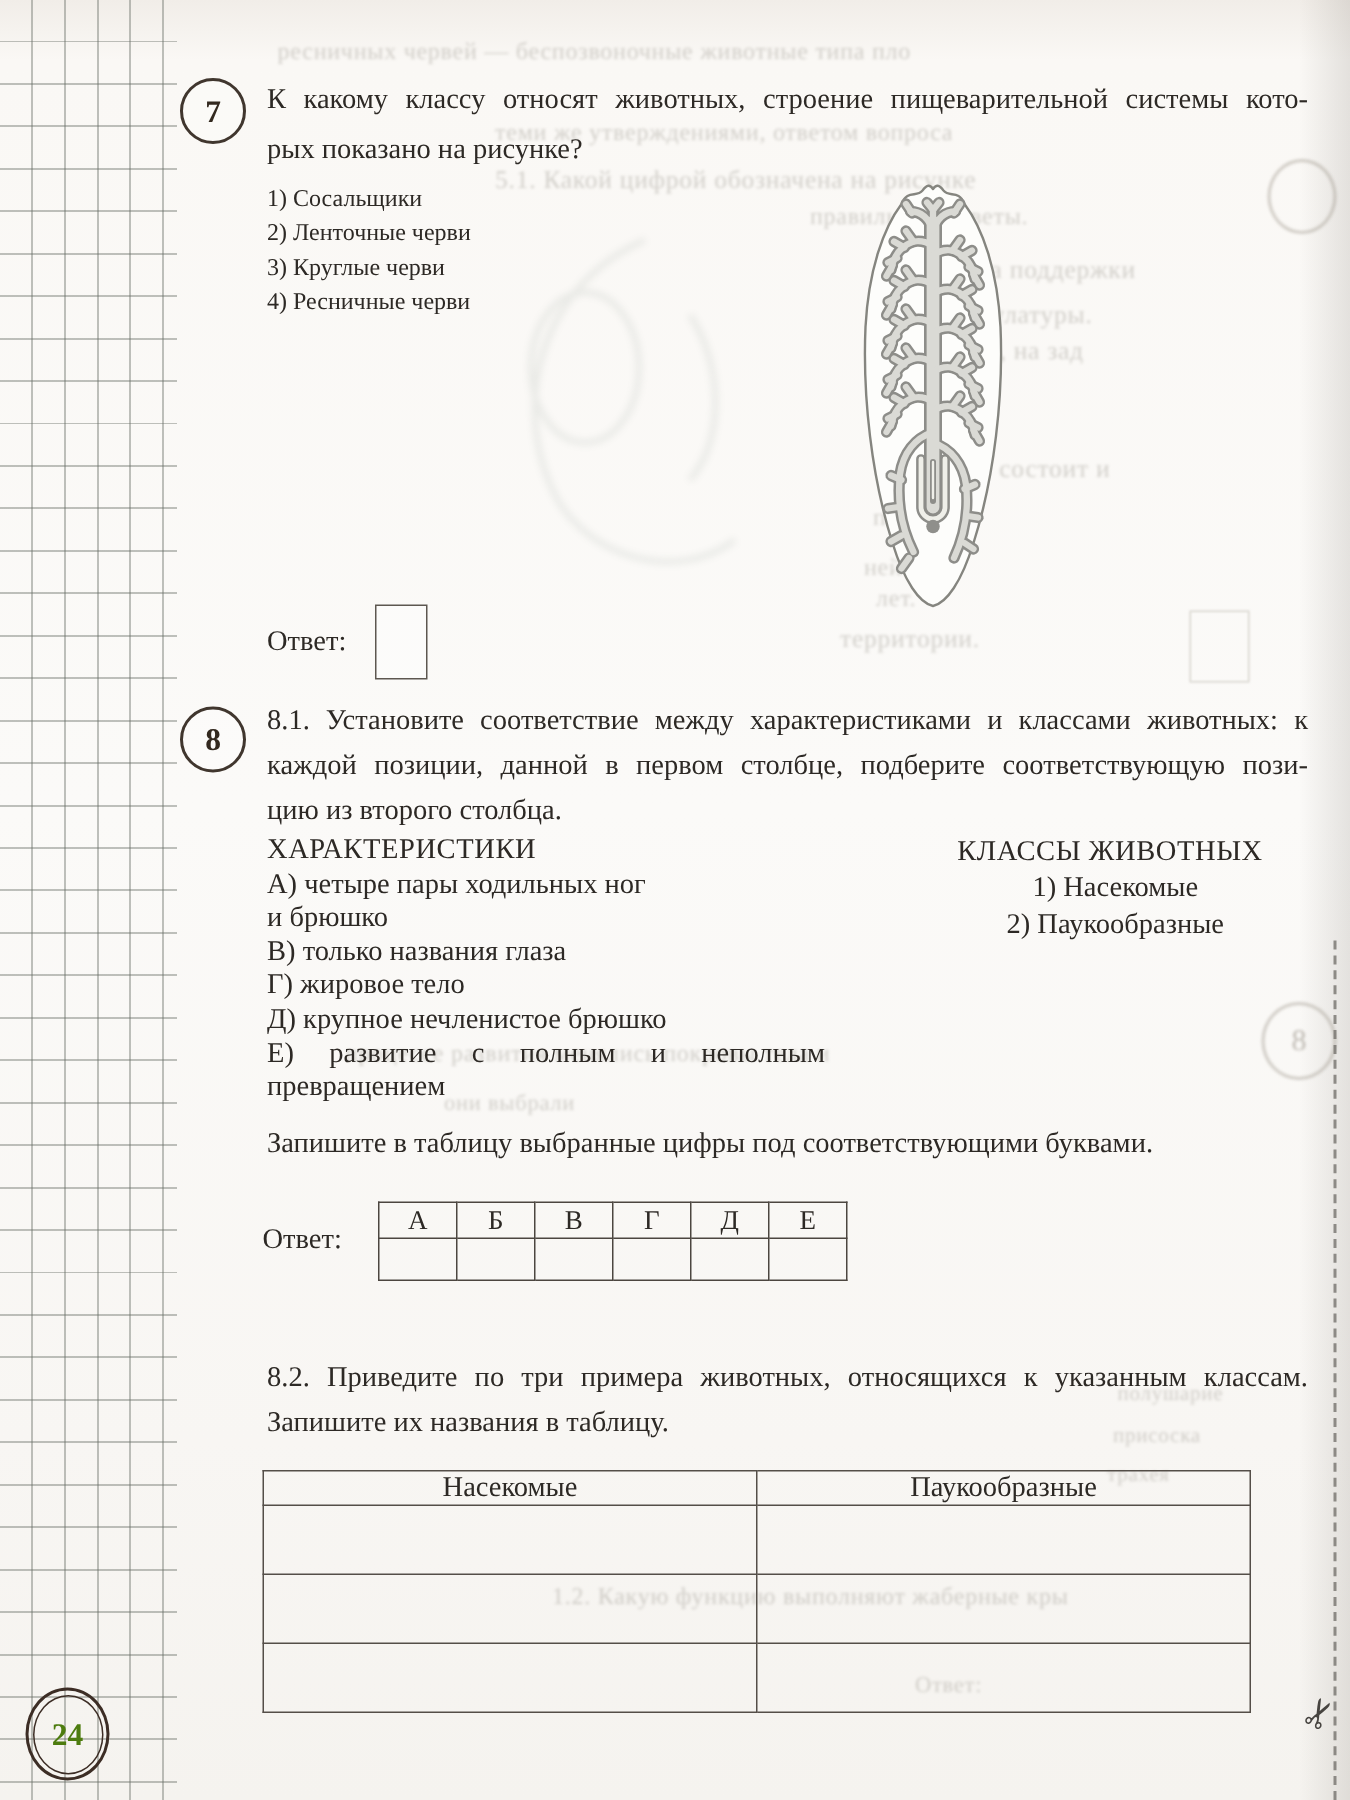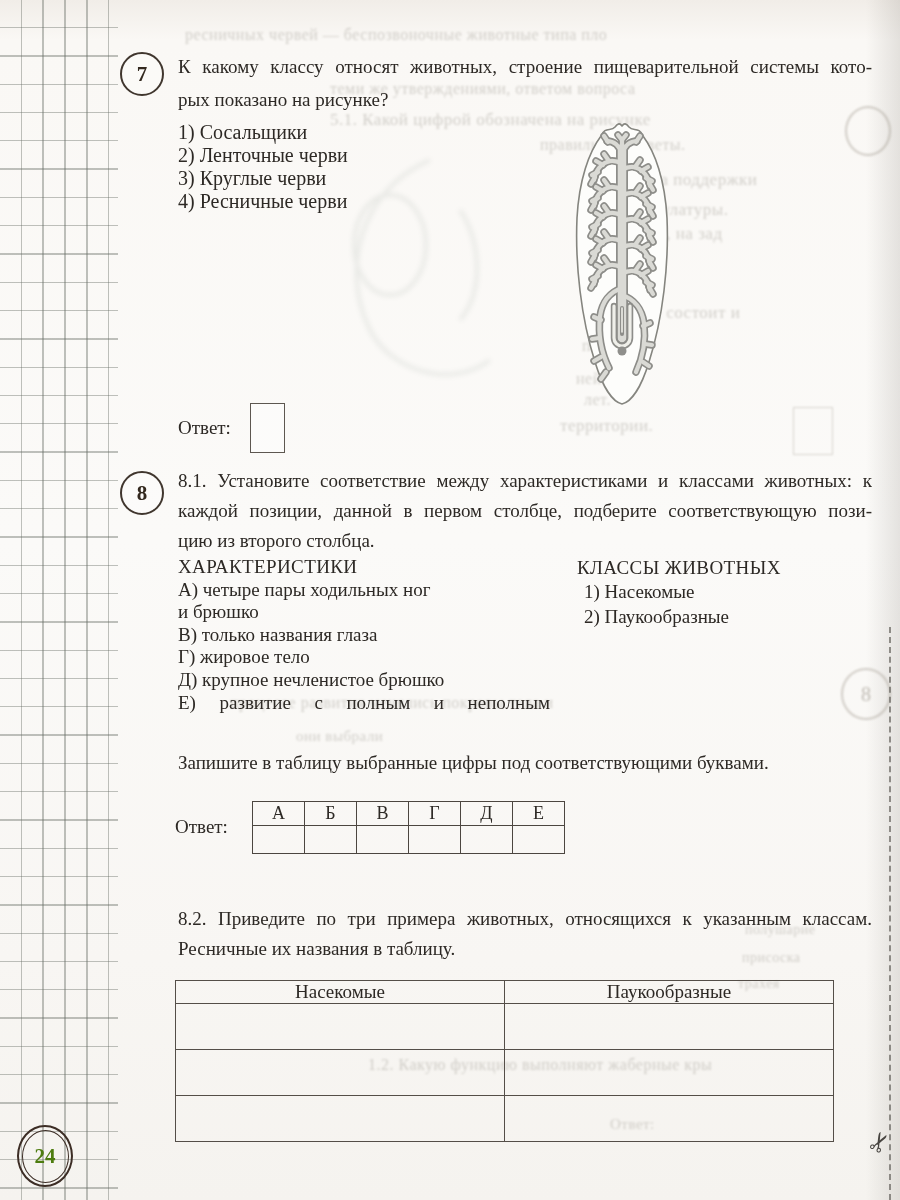--- a/index.html
+++ b/index.html
@@ -17,28 +17,28 @@
       repeating-linear-gradient(to bottom,transparent 0 27px,rgba(104,110,102,.42) 27px 28.3px);}
   .right-edge-shadow{position:absolute;right:0;top:0;width:34px;height:1200px;
     background:linear-gradient(to right,rgba(0,0,0,0),rgba(108,102,94,.16));}
 
   .qcircle{position:absolute;width:44px;height:44px;border:2.2px solid #40362e;border-radius:50%;
     display:flex;align-items:center;justify-content:center;
     font-size:21px;font-weight:bold;color:#33291f;background:rgba(255,255,255,.25);}
   .tblock{position:absolute;left:178px;width:694px;font-size:19px;line-height:33px;}
   .tblock.lh30{line-height:30px}
   .jline{text-align:justify;text-align-last:justify}
-  .opts{position:absolute;left:178px;top:121px;font-size:20px;line-height:23px;}
+  .opts{position:absolute;left:178px;top:121px;font-size:16px;line-height:23px;}
 
   .ans-label{position:absolute;font-size:19px;}
   .ans-box{position:absolute;width:35px;height:50px;border:1.7px solid #5d5750;background:rgba(255,255,255,.4);}
 
   .chars{position:absolute;left:178px;top:556px;width:372px;font-size:19px;line-height:22.6px;}
   .chars .col-title{letter-spacing:.4px}
-  .classes{position:absolute;left:577px;top:556px;width:300px;font-size:19px;}
+  .classes{position:absolute;left:590px;top:556px;width:300px;font-size:19px;text-align:center;}
   .classes .col-title{line-height:23px;letter-spacing:.4px}
   .classes .class-item{line-height:25px;padding-left:7px}
 
   .instruction{position:absolute;left:178px;top:752px;width:700px;font-size:19px;}
 
   table{border-collapse:collapse}
   .ans-table{position:absolute;left:252px;top:801px;}
   .ans-table th,.ans-table td{border:1.7px solid #4c4640;width:52px;text-align:center;}
   .ans-table th{height:24px;font-size:18px;font-weight:normal;}
   .ans-table td{height:28px;font-size:18px;}
@@ -283,20 +283,21 @@
 </div>
 
 <div class="chars">
   <div class="col-title">ХАРАКТЕРИСТИКИ</div>
   <div>А) четыре пары ходильных ног</div>
   <div>и брюшко</div>
   <div>В) только названия глаза</div>
   <div>Г) жировое тело</div>
   <div>Д) крупное нечленистое брюшко</div>
   <div class="jline">Е) развитие с полным и неполным</div>
+  <div>превращением</div>
 </div>
 <div class="classes">
   <div class="col-title">КЛАССЫ ЖИВОТНЫХ</div>
   <div class="class-item">1) Насекомые</div>
   <div class="class-item">2) Паукообразные</div>
 </div>
 
 <div class="instruction">Запишите в таблицу выбранные цифры под соответствующими буквами.</div>
 
 <div class="ans-label" style="left:175px;top:816px;">Ответ:</div>
@@ -316,21 +317,21 @@
     <td></td>
     <td></td>
     <td></td>
     <td></td>
   </tr>
 </tbody>
   </table>
 
 <div class="tblock lh30" style="top:871px;margin-top:33px;">
   <div class="jline">8.2. Приведите по три примера животных, относящихся к указанным классам.</div>
-  <div>Ресничные их названия в таблицу.</div>
+  <div>Запишите их названия в таблицу.</div>
 </div>
 
 <table class="ex-table">
   <tbody>
       <tr>
     <th>Насекомые</th>
     <th>Паукообразные</th>
   </tr>
   <tr>
     <td></td>

